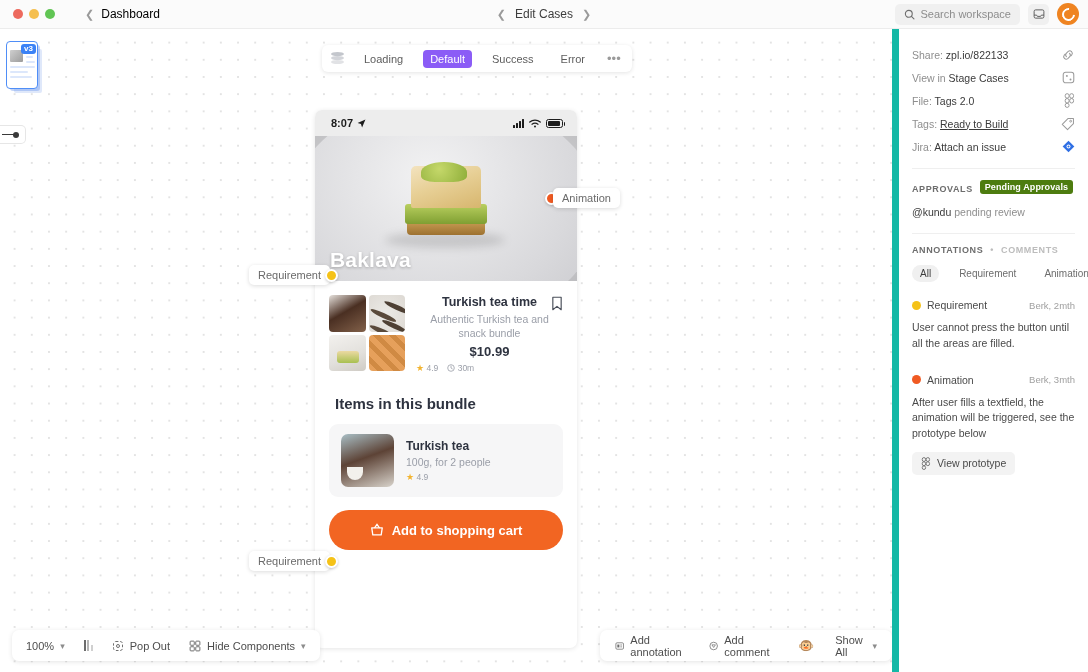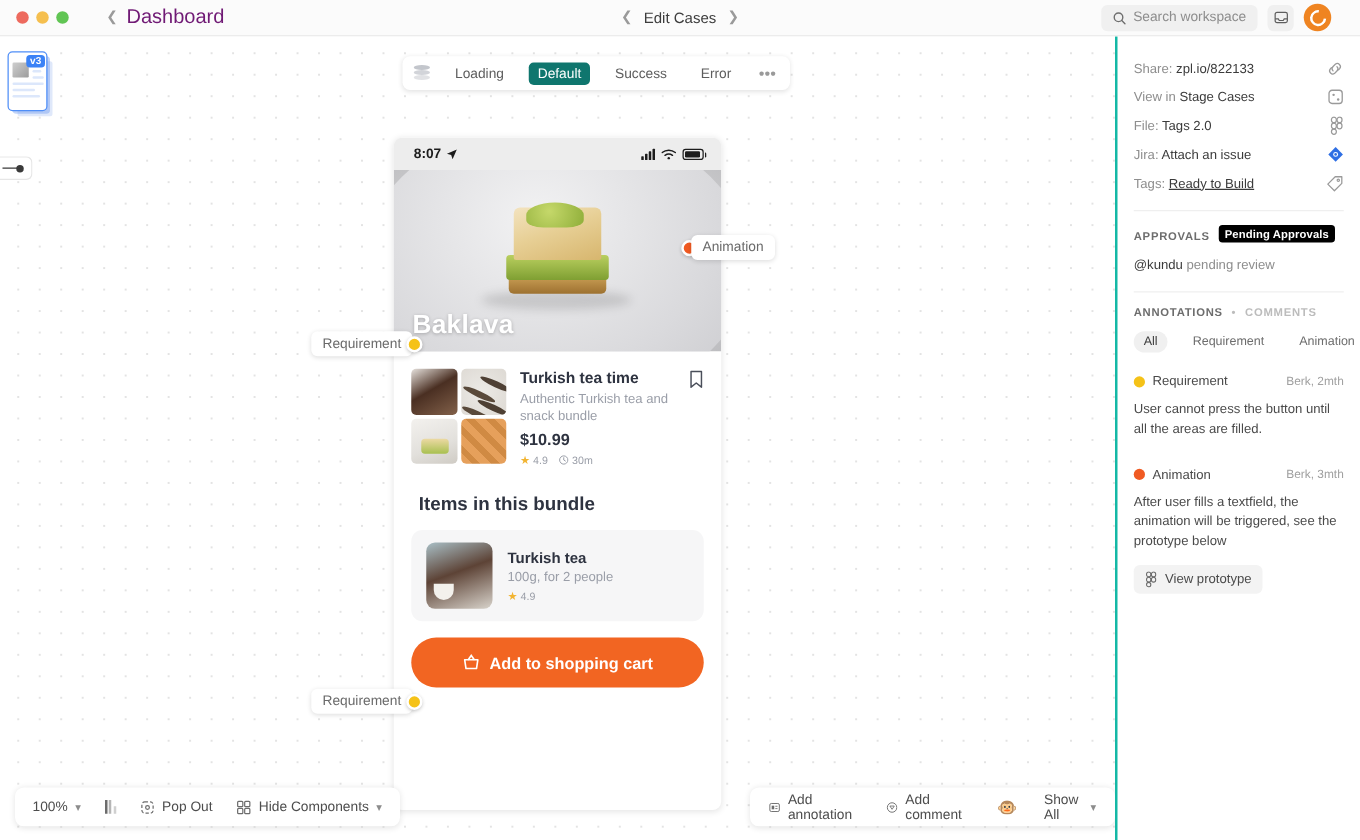--- a/index.html
+++ b/index.html
@@ -18,30 +18,30 @@
     position: absolute; left: 0; top: 0; width: 1088px; height: 29px;
     background: #fbfbfb; border-bottom: 1px solid #ececec;
     display: flex; align-items: center; z-index: 40;
   }
   .traffic { display: flex; gap: 6px; padding-left: 13px; }
   .tl { width: 10px; height: 10px; border-radius: 50%; }
   .tl.r { background: #ed6a5e; } .tl.y { background: #f5bf4f; } .tl.g { background: #61c554; }
 
   .tb-back { display: flex; align-items: center; gap: 7px; margin-left: 30px; }
   .chev { color: #9a9a9a; font-size: 11px; line-height: 1; }
-  .tb-title { font-size: 16px; color: #701a75; }
+  .tb-title { font-size: 12px; color: #000000; }
 
   .tb-center {
     position: absolute; left: 50%; transform: translateX(-50%);
     display: flex; align-items: center; gap: 9px;
   }
   .tb-center .lbl { font-size: 12px; color: #3d3d3d; }
 
   .tb-right {
-    position: absolute; right: 23px; display: flex; align-items: center; gap: 8px;
+    position: absolute; right: 9px; display: flex; align-items: center; gap: 8px;
   }
   .search-box {
     display: flex; align-items: center; gap: 6px;
     background: #f0f0f0; border-radius: 5px; height: 21px; padding: 0 9px;
   }
   .search-box .ph { font-size: 11px; color: #8d8d8d; }
   .icon-btn {
     width: 21px; height: 21px; border-radius: 5px; background: #f0f0f0;
     display: flex; align-items: center; justify-content: center;
   }
@@ -88,21 +88,21 @@
   .rail-handle .knob { width: 6px; height: 6px; border-radius: 50%; background: #3a3a3a; margin-left: -1px;}
 
   
   .variant-bar {
     position: absolute; left: 322px; top: 16px;
     height: 27px; background: #ffffff; border-radius: 6px;
     box-shadow: 0 1px 4px rgba(0,0,0,.11);
     display: flex; align-items: center; padding: 0 9px; gap: 13px;
   }
   .variant-bar .vi { font-size: 11px; color: #5d5d5d; padding: 3px 7px; border-radius: 4px; }
-  .variant-bar .vi.active { background: #0f766e; color: #ffffff; }
+  .variant-bar .vi.active { background: #8b5cf6; color: #ffffff; }
   .layers-ico { width: 13px; height: 13px; position: relative; }
   .layers-ico i { position: absolute; left: 0; width: 13px; height: 4px; background: #c3c6cc;
     border-radius: 50%; display: block; }
 
   
   .phone {
     position: absolute; left: 315px; top: 81px; width: 262px; height: 538px;
     background: #ffffff; border-radius: 7px; overflow: hidden;
     box-shadow: 0 1px 5px rgba(0,0,0,.10);
   }
@@ -142,21 +142,21 @@
     grid-template-rows: 1fr 1fr; gap: 3px; flex: none; }
   .thumbgrid div { border-radius: 4px; }
   .tg1 { background: linear-gradient(150deg,#e6e1dc 0%, #4a2f22 45%, #82614a 100%); }
   .tg2 { background: radial-gradient(circle at 45% 50%, #eceae6, #ddd9d3); position:relative; overflow:hidden;}
   .tg2::before{content:''; position:absolute; left:14px; top:10px; width:28px;height:5px;border-radius:50%;
     background:#4e4034; transform:rotate(25deg); box-shadow: -9px 13px 0 #5a4a3b, 6px 18px 0 #4e4034, -3px 28px 0 #5a4a3b;}
   .tg3 { background: linear-gradient(160deg,#f3f1ee 0%,#e2e0dc 60%,#cfcbc4 100%); position:relative; overflow:hidden;}
   .tg3::after{content:''; position:absolute; left:8px; top:16px; width:22px; height:12px; border-radius:3px;
     background: linear-gradient(180deg,#ecd9a3,#a8c050);}
   .tg4 { background: repeating-linear-gradient(45deg,#e6a05b 0 6px,#d08a43 6px 11px); }
-  .prodinfo { flex: 1; min-width: 0; }
+  .prodinfo { flex: 1; min-width: 0; text-align: center; }
   .prodtitle { font-size: 12.5px; font-weight: bold; color: #2e3340; }
   .proddesc { font-size: 10.5px; color: #9a9ea8; line-height: 1.35; margin-top: 3px; }
   .prodprice { font-size: 13px; font-weight: bold; color: #2e3340; margin-top: 4px; }
   .prodmeta { display:flex; align-items:center; gap: 9px; margin-top: 4px; font-size: 8.5px; color:#9a9ea8;}
   .prodmeta .star { color: #f2b431; font-size: 9px; }
   .bookmark { position: absolute; right: 14px; top: 15px; }
 
   .bundle-h { font-size: 15px; font-weight: bold; color: #2e3340; padding: 14px 14px 0 20px; }
   .item {
     margin: 12px 14px 0 14px; background: #f6f6f7; border-radius: 9px;
@@ -197,31 +197,31 @@
   .botbar.right { left: 600px; padding: 0 15px; gap: 21px; }
   .bb-item { display: flex; align-items: center; gap: 6px; font-size: 11px; color: #4d4d4d; }
   .cmp-bars { display: flex; align-items: flex-end; gap: 1.5px; height: 11px;}
   .cmp-bars i { width: 2px; background: #6c6c6c; display:block; }
   .cmp-bars i:nth-child(1){height:11px} .cmp-bars i:nth-child(2){height:11px; background:#b5b5b5}
   .cmp-bars i:nth-child(3){height:6px; background:#d0d0d0}
 
   
   .panel {
     position: absolute; right: 0; top: 29px; width: 196px; height: 643px;
-    background: #ffffff; border-left: 2px solid #14b8a6; padding: 14px 13px 0 13px;
+    background: #ffffff; border-left: 7px solid #14b8a6; padding: 14px 13px 0 13px;
   }
   .meta-row { display: flex; align-items: center; justify-content: space-between;
     height: 23px; margin-bottom: 0px; }
   .meta-txt { font-size: 10.5px; color: #8e8e8e; }
   .meta-txt b { color: #3b3b3b; font-weight: normal; }
   .meta-txt .u { color: #3b3b3b; text-decoration: underline; }
   .sep { height: 1px; background: #efefef; margin: 10px 0 11px 0; }
   .sect-h { font-size: 9px; letter-spacing: .6px; font-weight: bold; color: #6d6d6d;
     display: flex; align-items: flex-end; gap: 7px; }
-  .pill-badge { background: #000000; color: #ffffff; font-size: 9px; font-weight: bold;
+  .pill-badge { background: #4d7c0f; color: #ffffff; font-size: 9px; font-weight: bold;
     padding: 2px 5px; border-radius: 3px; letter-spacing: .1px; }
   .approver { font-size: 10.5px; color: #8e8e8e; margin-top: 12px; }
   .approver b { color: #3b3b3b; font-weight: normal; }
   .sect-h .muted { color: #bcbcbc; }
   .filters { display: flex; gap: 12px; margin-top: 10px; }
   .filt { font-size: 10px; color: #6d6d6d; padding: 3px 8px; border-radius: 11px; }
   .filt.active { background: #f0f0f0; color: #3b3b3b; }
   .ann { margin-top: 17px; }
   .ann-head { display: flex; align-items: center; justify-content: space-between; }
   .ann-left { display: flex; align-items: center; gap: 6px; font-size: 10.5px; color: #4a4a4a; }
@@ -495,38 +495,38 @@
         <rect x="0.8" y="0.8" width="4.7" height="5.4" rx="2.4" fill="none" stroke="#9a9a9a" stroke-width="1.2"></rect>
         <rect x="6.2" y="0.8" width="4.7" height="5.4" rx="2.4" fill="none" stroke="#9a9a9a" stroke-width="1.2"></rect>
         <rect x="0.8" y="6.6" width="4.7" height="5.4" rx="2.4" fill="none" stroke="#9a9a9a" stroke-width="1.2"></rect>
         <rect x="6.2" y="6.6" width="4.7" height="5.4" rx="2.4" fill="none" stroke="#9a9a9a" stroke-width="1.2"></rect>
         <rect x="0.8" y="12.3" width="4.7" height="5" rx="2.4" fill="none" stroke="#9a9a9a" stroke-width="1.2"></rect>
       </svg>
     </div>
 
     <div class="meta-row">
       <span class="meta-txt">
+        <span>Tags:</span>
+        <span class="u">Ready to Build</span>
+      </span>
+      <svg width="14" height="14" viewBox="0 0 18 18">
+        <path d="M9.2 1.8H16v6.8l-7.6 7.6-6.8-6.8z" fill="none" stroke="#9a9a9a" stroke-width="1.3" stroke-linejoin="round"></path>
+        <circle cx="12.4" cy="5.4" r="1.2" fill="none" stroke="#9a9a9a" stroke-width="1.2"></circle>
+      </svg>
+    </div>
+
+    <div class="meta-row">
+      <span class="meta-txt">
         <span>Jira:</span>
         <b>Attach an issue</b>
       </span>
       <svg width="13" height="13" viewBox="0 0 16 16">
         <path d="M8 0.8l7.2 7.2L8 15.2 0.8 8z" fill="#2f6fe4"></path>
         <circle cx="8" cy="8" r="2.4" fill="#ffffff"></circle>
         <circle cx="8" cy="8" r="1.3" fill="#2f6fe4"></circle>
-      </svg>
-    </div>
-
-    <div class="meta-row">
-      <span class="meta-txt">
-        <span>Tags:</span>
-        <span class="u">Ready to Build</span>
-      </span>
-      <svg width="14" height="14" viewBox="0 0 18 18">
-        <path d="M9.2 1.8H16v6.8l-7.6 7.6-6.8-6.8z" fill="none" stroke="#9a9a9a" stroke-width="1.3" stroke-linejoin="round"></path>
-        <circle cx="12.4" cy="5.4" r="1.2" fill="none" stroke="#9a9a9a" stroke-width="1.2"></circle>
       </svg>
     </div>
 
     <div class="sep"></div>
 
     <div class="sect-h">
       <span>APPROVALS</span>
       <span class="pill-badge">Pending Approvals</span>
     </div>
     <div class="approver">

